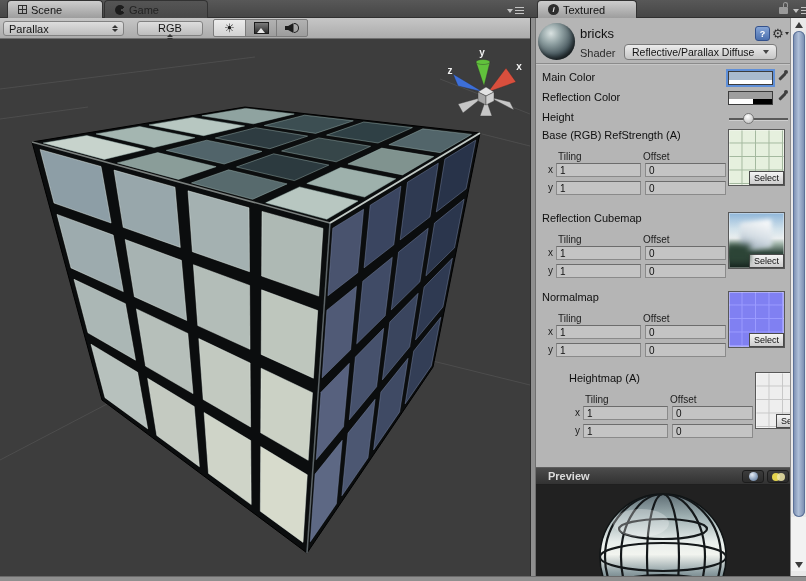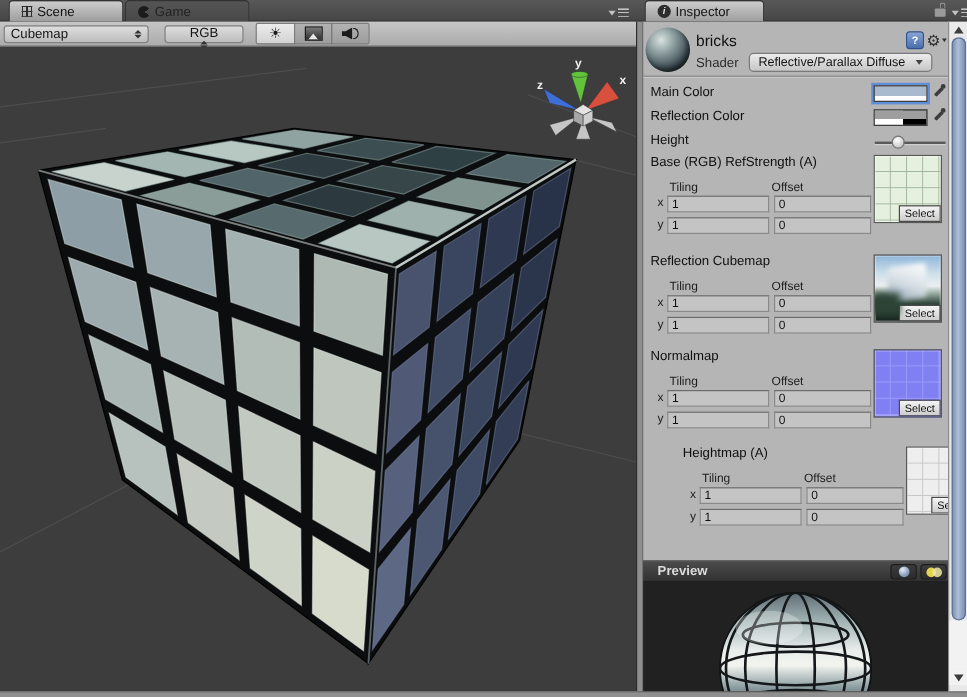--- a/index.html
+++ b/index.html
@@ -176,32 +176,32 @@
     <div class="tab inactive tab-game">
       <span class="pacman-icon"></span>
       <span>Game</span>
     </div>
     <div class="menu-combo abs" style="left:507px;top:7px;">
       <span class="tri-down"></span>
       <span class="burger"></span>
     </div>
     <div class="tab active tab-inspector">
       <span class="info-icon">i</span>
-      <span>Inspector</span>
+      <span>Textured</span>
     </div>
     <span class="lock-icon" style="left:779px;top:7px;"></span>
     <div class="menu-combo abs" style="left:793px;top:7px;">
       <span class="tri-down"></span>
       <span class="burger"></span>
     </div>
   </div>
 
   <div class="toolbar">
     <div class="popup popup-textured">
-      <span>Cubemap</span>
+      <span>Parallax</span>
       <span class="ud">
           <i class="up"></i>
           <i class="dn"></i>
         </span>
     </div>
     <div class="popup popup-rgb">
       <span>RGB</span>
       <span class="ud">
           <i class="up"></i>
           <i class="dn"></i>

